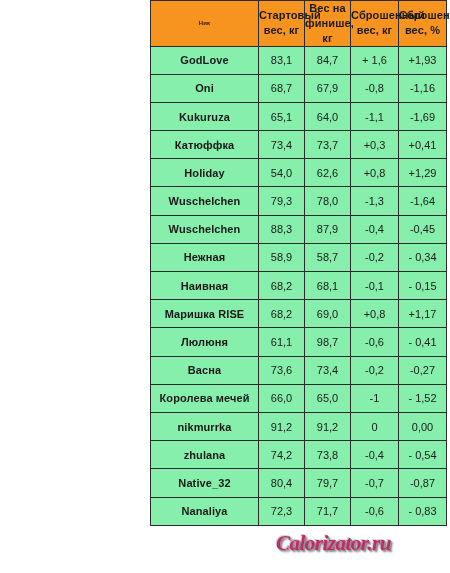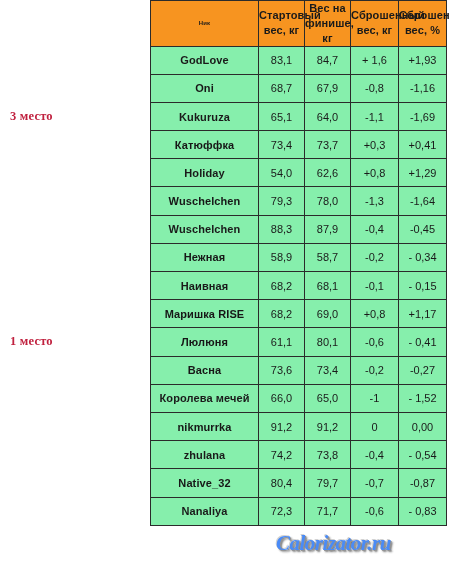--- a/index.html
+++ b/index.html
@@ -107,40 +107,36 @@
   td.shift-up { padding-bottom: 7px; }
 
   .watermark {
     position: absolute;
     left: 276px;
     top: 531px;
     font-family: "Liberation Serif", serif;
     font-style: italic;
     font-weight: bold;
     font-size: 21px;
-    color: #3b82f6;
+    color: #be185d;
     text-shadow:
       1px 1px 0 #8a8a8a,
       2px 2px 2px rgba(60,60,60,.75),
       -1px -1px 0 #cfcfcf;
     letter-spacing: -0.5px;
     white-space: nowrap;
     pointer-events: none;
     opacity: .92;
   }
 </style>
 </head>
 <body>
 
 <div id="sheet">
 
-  <div class="gutter">
-      <div class="place-label" style="top: 108.5px;">3 место</div>
-      <div class="place-label" style="top: 334px;">1 место</div>
-    </div>
 
   <table class="wl">
     <colgroup>
       <col class="c-nick">
       <col class="c-start">
       <col class="c-finish">
       <col class="c-dkg">
       <col class="c-dpc">
     </colgroup>
     <thead>
@@ -219,21 +215,21 @@
         <tr class="even">
           <td class="nick">Маришка RISE</td>
           <td class="num">68,2</td>
           <td class="num">69,0</td>
           <td class="num shift-up">+0,8</td>
           <td class="num shift-up">+1,17</td>
         </tr>
         <tr class="even">
           <td class="nick">Люлюня</td>
           <td class="num">61,1</td>
-          <td class="num">80,1</td>
+          <td class="num">98,7</td>
           <td class="num shift-up">-0,6</td>
           <td class="num shift-up">- 0,41</td>
         </tr>
         <tr class="even">
           <td class="nick">Васна</td>
           <td class="num">73,6</td>
           <td class="num">73,4</td>
           <td class="num shift-up">-0,2</td>
           <td class="num shift-up">-0,27</td>
         </tr>

